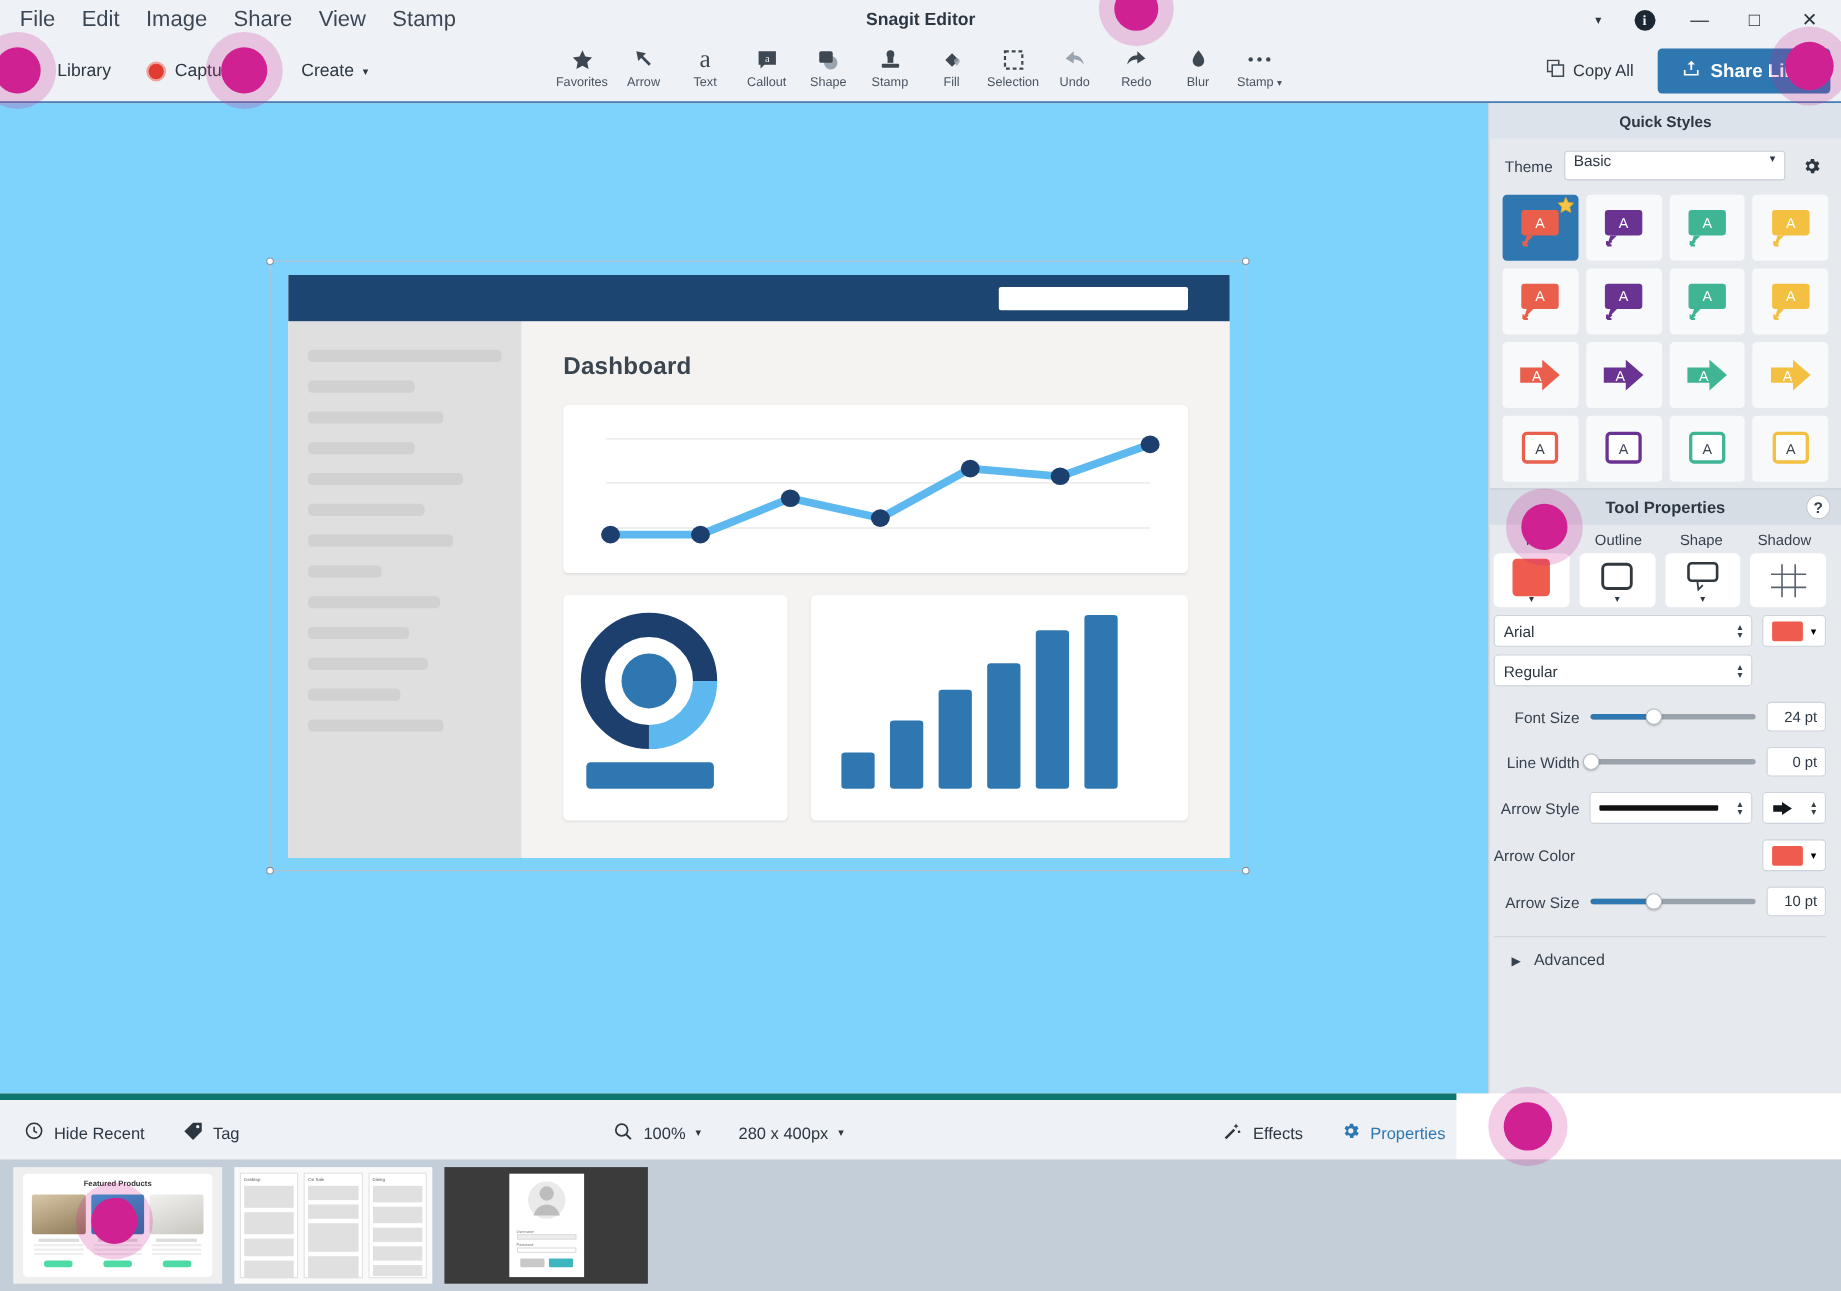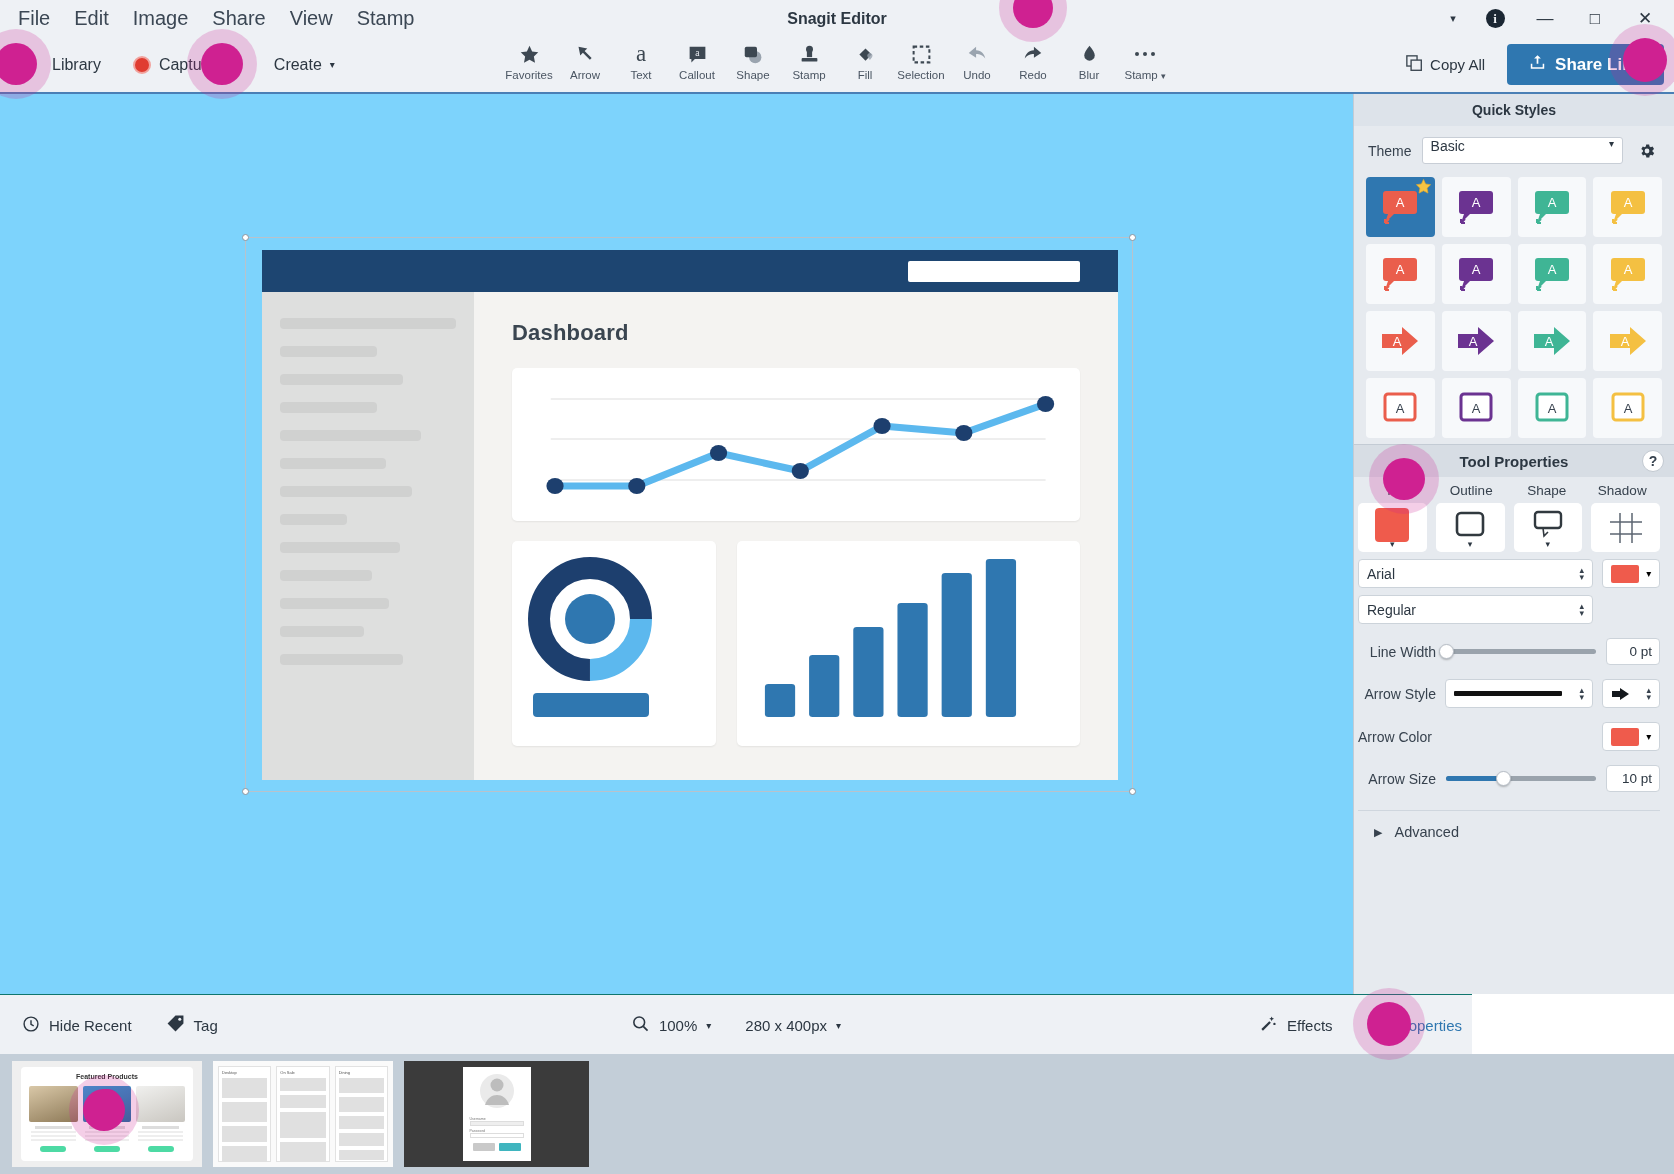--- a/index.html
+++ b/index.html
@@ -195,22 +195,22 @@
     width: 58px; height: 29px; background: #fff; border: 1px solid #ccd3da; border-radius: 4px;
     display: flex; align-items: center; justify-content: space-around;
   }
   .advanced-row {
     margin-top: 18px; border-top: 1px solid #cfd6de; padding: 13px 0 0 16px;
     display: flex; align-items: center; gap: 12px; font-size: 14.5px; color: #37424e;
   }
 
   
   .statusbar {
-    position: absolute; left: 0; top: 994px; width: 1472px; height: 60px;
-    background: #eef1f5; border-top: 1px solid #0f766e;
+    position: absolute; left: 0; top: 994px; width: 1324px; height: 60px;
+    background: #eef1f5; border-top: 6px solid #0f766e;
   }
   .sb-left { position: absolute; left: 8px; top: 0; height: 60px; display: flex; align-items: center; gap: 6px; }
   .sb-entry { display: flex; align-items: center; gap: 9px; padding: 0 14px; font-size: 15px; color: #2c3742; }
   .sb-center {
     position: absolute; left: 50%; transform: translateX(-50%); top: 0;
     height: 60px; display: flex; align-items: center; gap: 34px;
   }
   .sb-right { position: absolute; right: 10px; top: 0; height: 60px; display: flex; align-items: center; gap: 34px; }
   .props-link { display: flex; align-items: center; gap: 9px; font-size: 15px; color: #2f77b0; }
 
@@ -663,20 +663,28 @@
         <div class="combo">
           <span>Regular</span>
           <span class="spin">
               <span>▴</span>
               <span>▾</span>
             </span>
         </div>
         <div style="width:58px"></div>
       </div>
 
+      <div class="slider-row">
+        <span class="sl-lbl">Font Size</span>
+        <span class="track">
+          <span class="fill" id="fs-fill" style="width: 38%;"></span>
+            <span class="knob" id="fs-knob" style="left: calc(38% - 7px);"></span>
+        </span>
+        <span class="numbox">24 pt</span>
+      </div>
 
       <div class="slider-row">
         <span class="sl-lbl">Line Width</span>
         <span class="track">
           <span class="fill" id="lw-fill" style="width: 0%;"></span>
             <span class="knob" id="lw-knob" style="left: calc(0% - 7px);"></span>
         </span>
         <span class="numbox">0 pt</span>
       </div>
 

